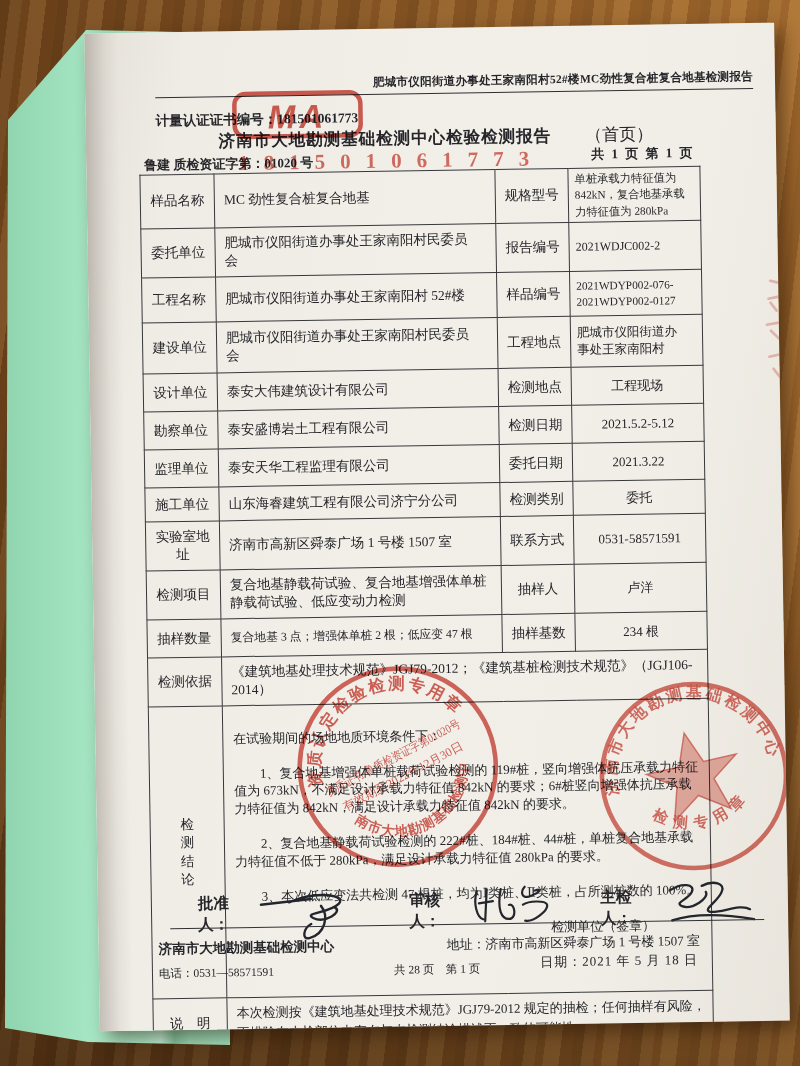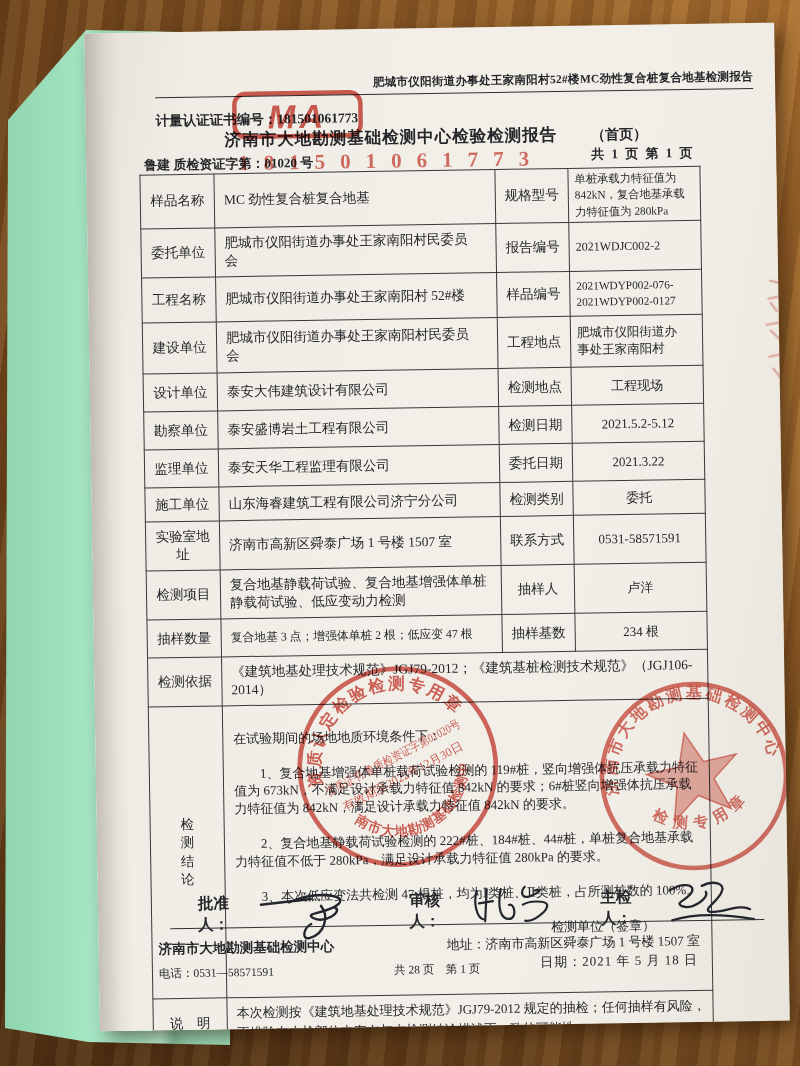--- a/index.html
+++ b/index.html
@@ -24,21 +24,21 @@
     overflow:hidden;
   }
   .page-crease{position:absolute;left:0;top:0;width:34px;height:100%;
     background:linear-gradient(to right,rgba(80,70,58,.28),rgba(80,70,58,.07) 60%,transparent);}
   .txt{position:absolute;color:#26262a;}
   .running-head{left:70px;top:46px;width:598px;text-align:right;font-size:11.5px;font-weight:bold;
     border-bottom:1.6px solid #2e2e30;padding-bottom:4px;letter-spacing:.3px;}
   .cert-line{left:70px;top:80px;font-size:13.5px;font-weight:bold;}
   .title-row{left:70px;top:98px;width:560px;text-align:center;}
   .title-main{font-size:16.5px;font-weight:bold;letter-spacing:1px;}
-  .title-suffix{font-size:14px;font-weight:bold;margin-left:34px;margin-top:24px;}
+  .title-suffix{font-size:17px;font-weight:normal;margin-left:34px;margin-top:24px;}
   .page-count{left:505px;top:120px;font-size:13px;font-weight:bold;letter-spacing:2px;}
   .license-line{left:58px;top:124px;font-size:13px;font-weight:bold;}
   .doc-table{position:absolute;left:53px;top:142px;width:560px;border-collapse:collapse;table-layout:fixed;}
   .doc-table td{border:1.5px solid #38383c;color:#26262a;font-size:13px;line-height:1.35;
     padding:2px 5px;vertical-align:middle;white-space:pre-line;overflow:hidden;}
   .doc-table td.lab{text-align:center;font-size:13.5px;}
   .doc-table td.val{text-align:left;font-size:13.5px;padding-left:9px;}
   .doc-table td.v2{text-align:center;font-size:13px;}
   .doc-table td.v2l{text-align:left;font-size:12px;padding-left:6px;}
   .doc-table td.small{font-size:11.3px;line-height:1.45;}

